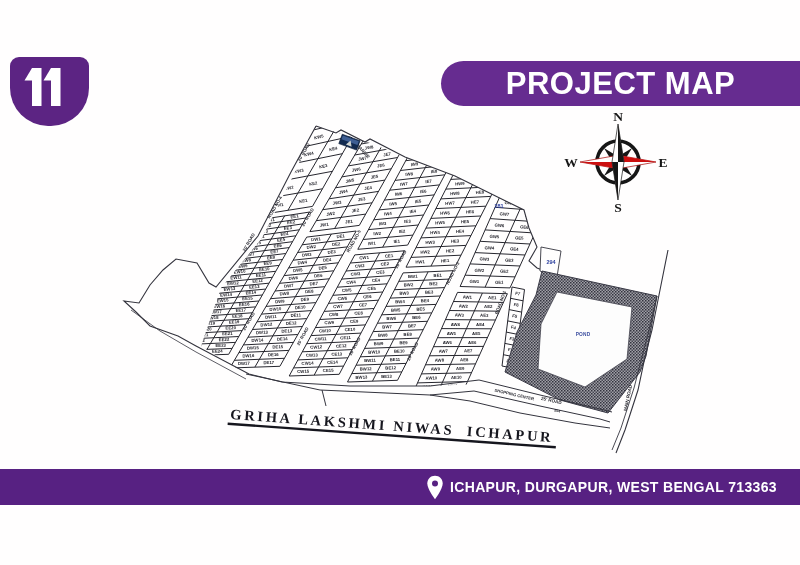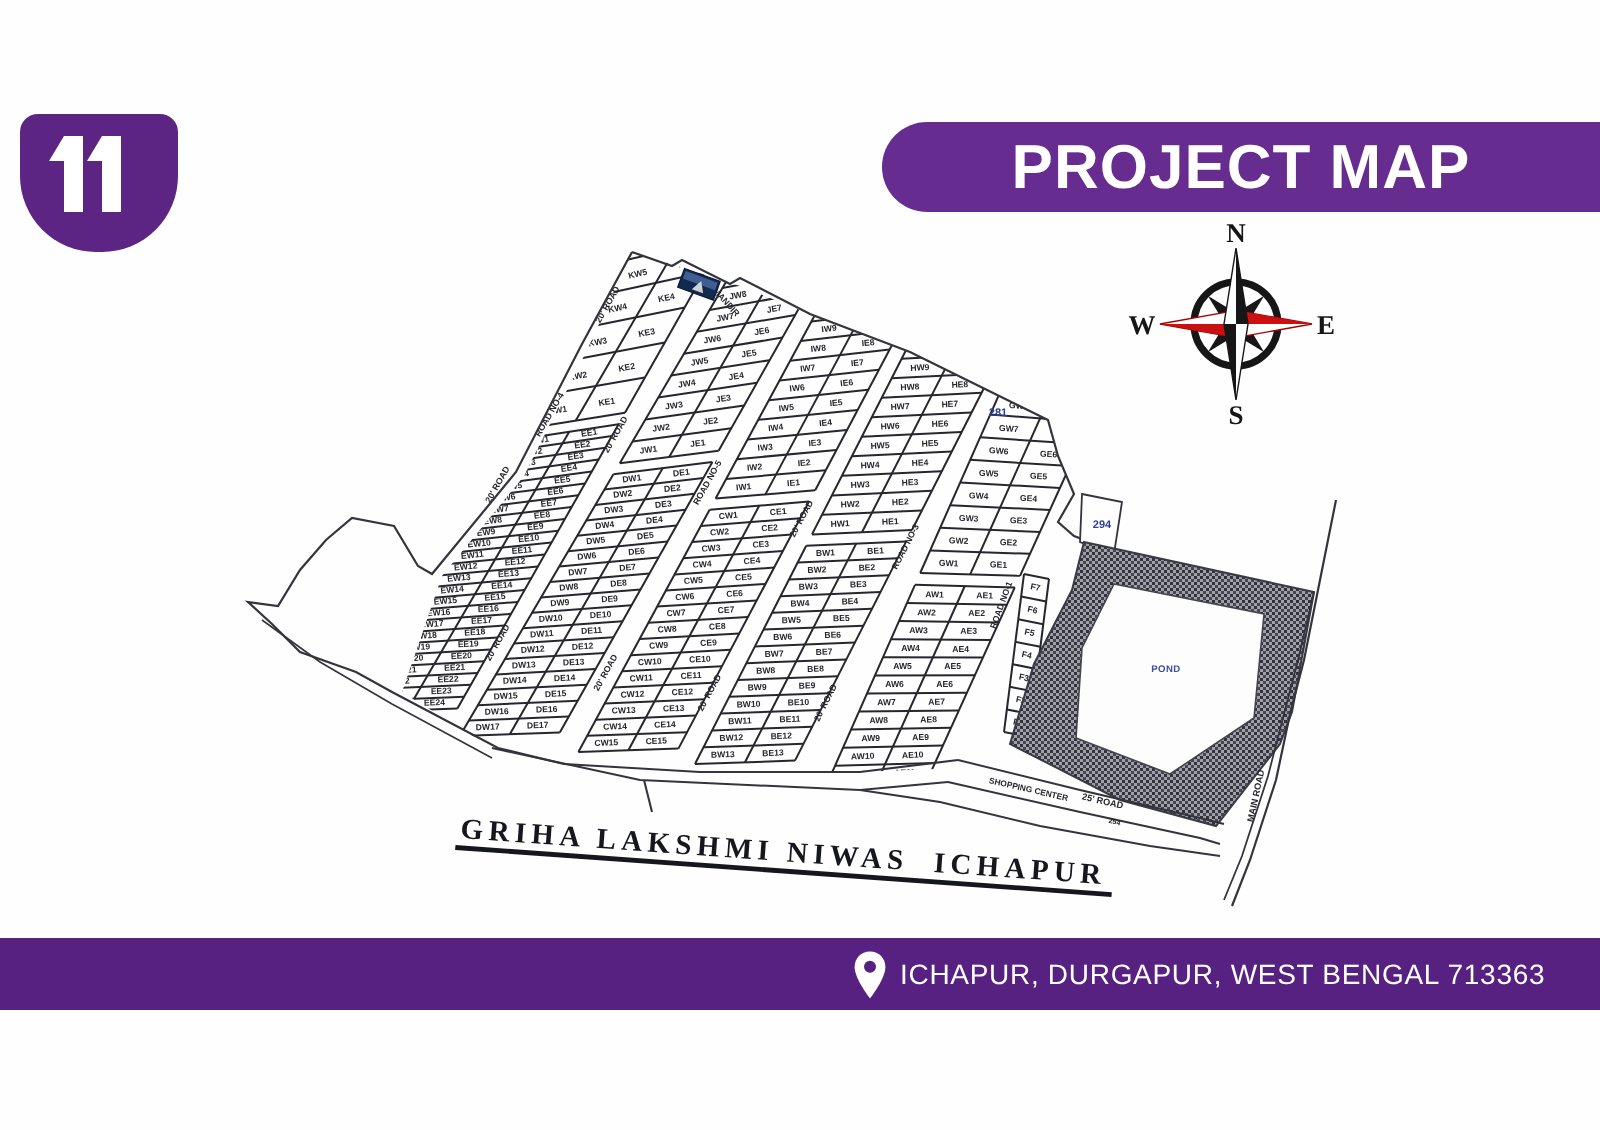--- a/index.html
+++ b/index.html
@@ -606,13 +606,13 @@
 </g>
 </svg>
 
 <div class="abs" style="left:0;top:469px;width:800px;height:36px;background:#572182;"></div>
 
 <svg class="abs" style="left:426px;top:475px" width="18" height="25" viewBox="0 0 18 25">
 <path d="M9,0.8 C4.4,0.8 1.3,4.3 1.3,8.6 C1.3,14.3 9,24.2 9,24.2 C9,24.2 16.7,14.3 16.7,8.6 C16.7,4.3 13.6,0.8 9,0.8 Z" fill="#ffffff"></path>
 <circle cx="9" cy="8.4" r="3" fill="#572182"></circle>
 </svg>
 
-<div class="abs" style="left:450px;top:469px;height:36px;line-height:36px;color:#fff;font-size:14px;font-weight:normal;letter-spacing:0.35px;white-space:nowrap;">ICHAPUR, DURGAPUR, WEST BENGAL 713363</div>
+<div class="abs" style="left:450px;top:469px;height:36px;line-height:36px;color:#fff;font-size:14px;font-weight:bold;letter-spacing:0.35px;white-space:nowrap;">ICHAPUR, DURGAPUR, WEST BENGAL 713363</div>
 
 </body></html>

